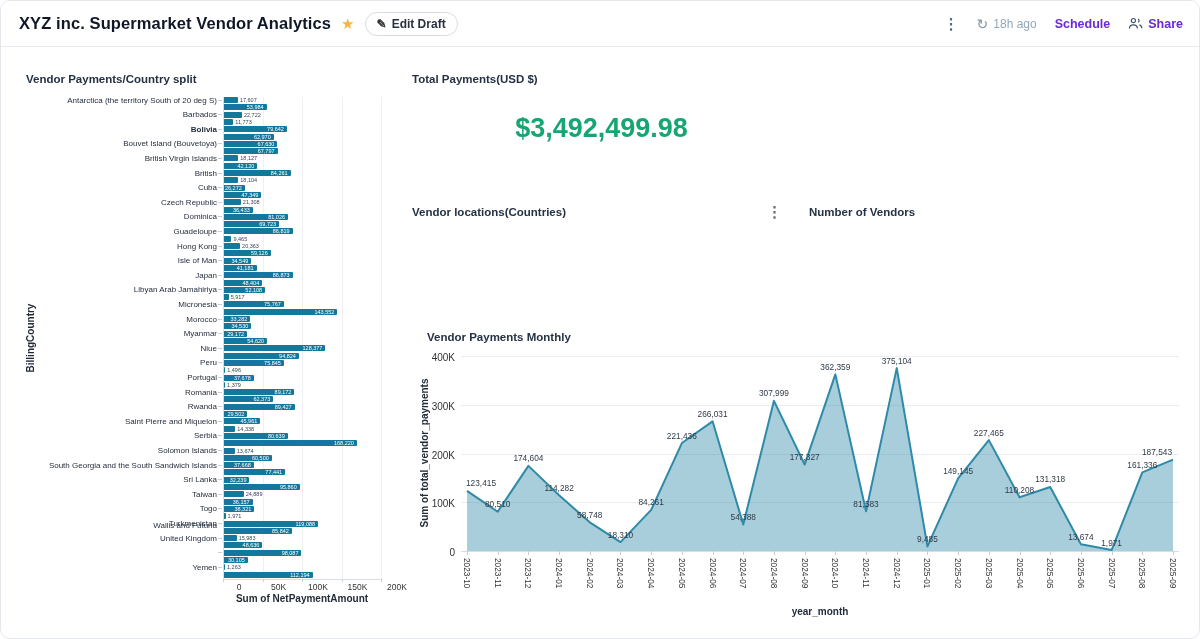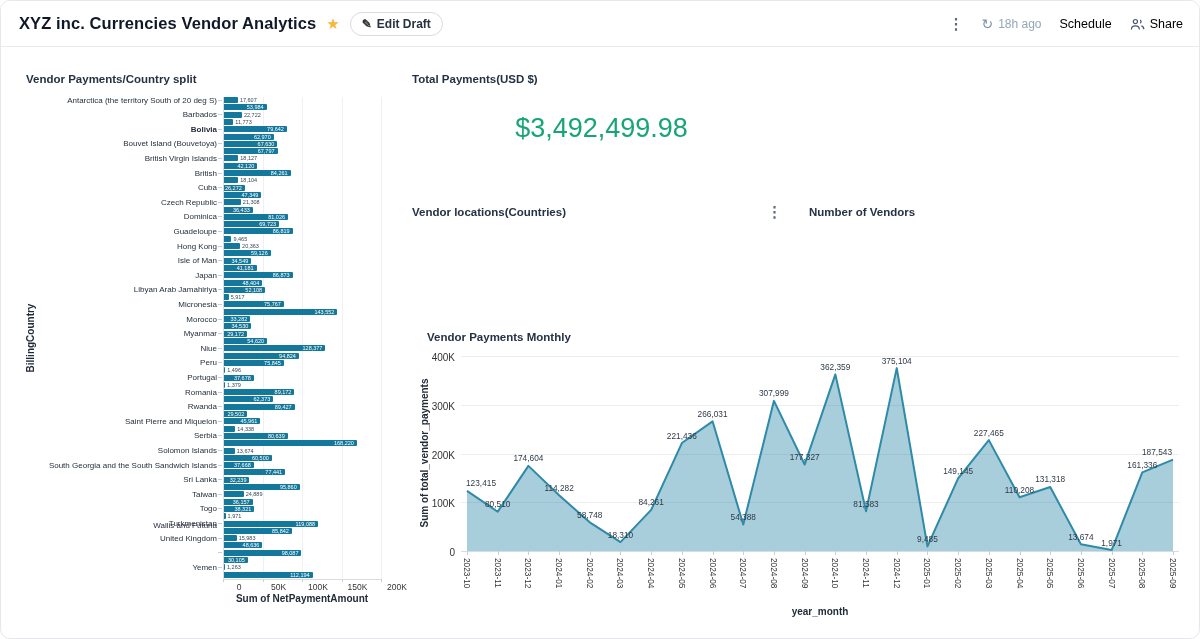--- a/index.html
+++ b/index.html
@@ -10,21 +10,21 @@
   .hleft{position:absolute;left:18px;top:0;height:45px;display:flex;align-items:center;gap:10px;}
   .htitle{font-size:16.5px;font-weight:700;color:#101828;letter-spacing:.1px;}
   .star{color:#f6b73c;font-size:15px;line-height:15px;}
   .edit-btn{display:flex;align-items:center;gap:5px;border:1px solid #d7dce2;border-radius:15px;
     padding:4px 11px;font-size:12px;font-weight:600;color:#27313f;background:#fff;cursor:pointer;}
   .edit-btn .pencil{font-size:12px;color:#333;}
   .hright{position:absolute;right:16px;top:0;height:45px;display:flex;align-items:center;gap:18px;}
   .kebab{color:#5b6b7c;font-size:15px;font-weight:700;line-height:15px;cursor:pointer;}
   .refresh{display:flex;align-items:center;gap:5px;color:#93a7b8;font-size:12px;cursor:pointer;}
   .refresh .ricon{font-size:14px;color:#7e94a7;}
-  .hlink{display:flex;align-items:flex-end;gap:5px;font-size:12.5px;font-weight:400;color:#000000;cursor:pointer;}
+  .hlink{display:flex;align-items:center;gap:5px;font-size:12.5px;font-weight:700;color:#6d28d9;cursor:pointer;}
   
   .card{position:absolute;background:#fff;}
   .card-title{position:absolute;font-size:11.5px;font-weight:700;color:#253244;white-space:nowrap;}
   .kpi{position:absolute;left:0;width:100%;text-align:center;font-weight:400;}
   
   #bar-chart{position:absolute;left:0;top:34px;width:384px;height:482px;}
   .axis-line{position:absolute;background:#d8dde3;}
   .grid-v{position:absolute;width:1px;background:#eef0f3;}
   .bar{position:absolute;height:6px;background:#13789b;border-radius:0 1px 1px 0;}
   .bar-label-in{position:absolute;color:#fff;font-size:5.5px;line-height:6px;text-align:right;white-space:nowrap;}
@@ -42,21 +42,21 @@
   .mini-tick{position:absolute;width:1px;height:4px;background:#c6cfd8;}
   svg text{font-family:"Liberation Sans",sans-serif;}
 </style>
 </head>
 <body>
 
 <div class="frame">
 
   <div class="header">
     <div class="hleft">
-      <span class="htitle">XYZ inc. Currencies Vendor Analytics</span>
+      <span class="htitle">XYZ inc. Supermarket Vendor Analytics</span>
       <span class="star">★</span>
       <button class="edit-btn">
         <span class="pencil">✎</span>
         <span>Edit Draft</span>
       </button>
     </div>
     <div class="hright">
       <span class="kebab">⋮</span>
       <span class="refresh">
         <span class="ricon">↻</span>
@@ -295,21 +295,21 @@
     <div class="ax-title-y" style="left:-86px;top:269px;width:200px;height:12px;">BillingCountry</div>
   <div class="xtick" style="left: 204px; top: 519px; position: absolute;">0</div>
       <div class="xtick" style="left: 243.5px; top: 519px; position: absolute;">50K</div>
       <div class="xtick" style="left: 283px; top: 519px; position: absolute;">100K</div>
       <div class="xtick" style="left: 322.5px; top: 519px; position: absolute;">150K</div>
       <div class="xtick" style="left: 362px; top: 519px; position: absolute;">200K</div>
     </div>
 
   <div class="card" style="left:406px;top:62px;width:389px;height:133px;">
     <div class="card-title" style="left:5px;top:10px;">Total Payments(USD $)</div>
-    <div class="kpi" style="top:50px;font-size:27px;color:#17a673;">$3,492,499.98</div>
+    <div class="kpi" style="top:50px;font-size:27px;color:#17a673;font-weight:bold;">$3,492,499.98</div>
   </div>
 
 
   <div class="card" style="left:406px;top:195px;width:389px;height:130px;">
     <div class="card-title" style="left:5px;top:10px;">Vendor locations(Countries)</div>
     <span class="kebab" style="position:absolute;right:14px;top:8px;">⋮</span>
   </div>
 
   <div class="card" style="left:800px;top:195px;width:390px;height:130px;">
     <div class="card-title" style="left:8px;top:10px;">Number of Vendors</div>

